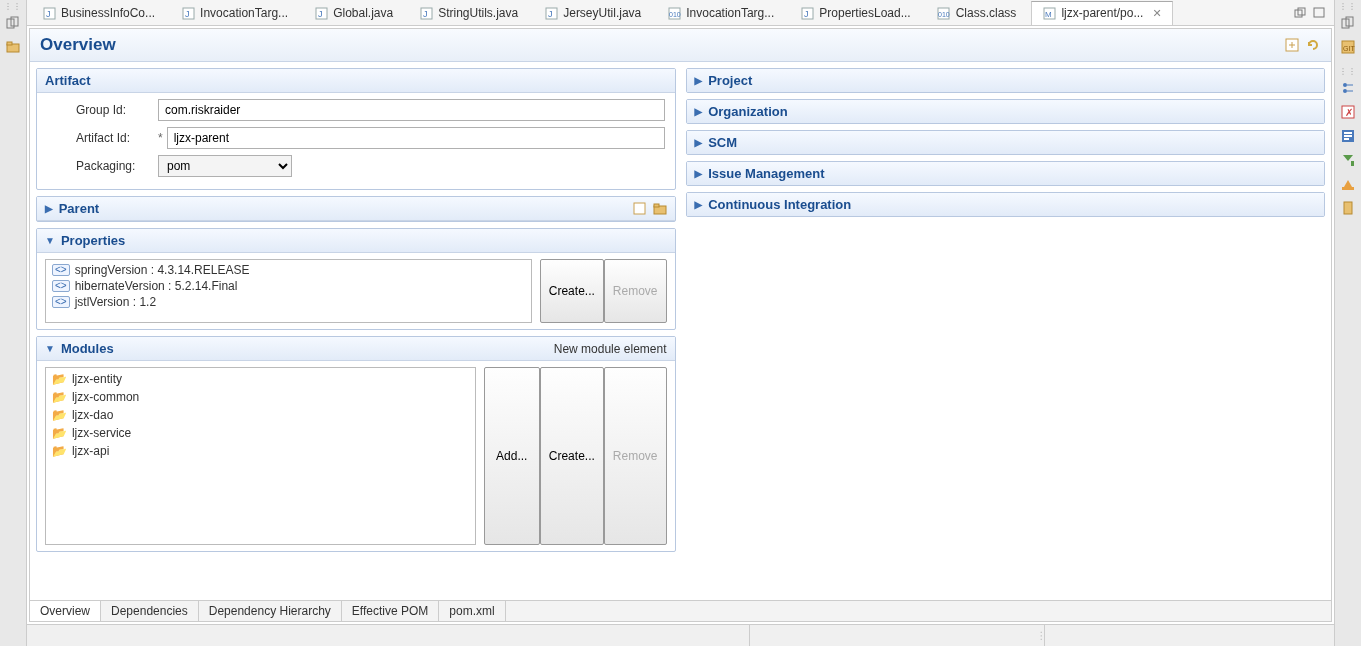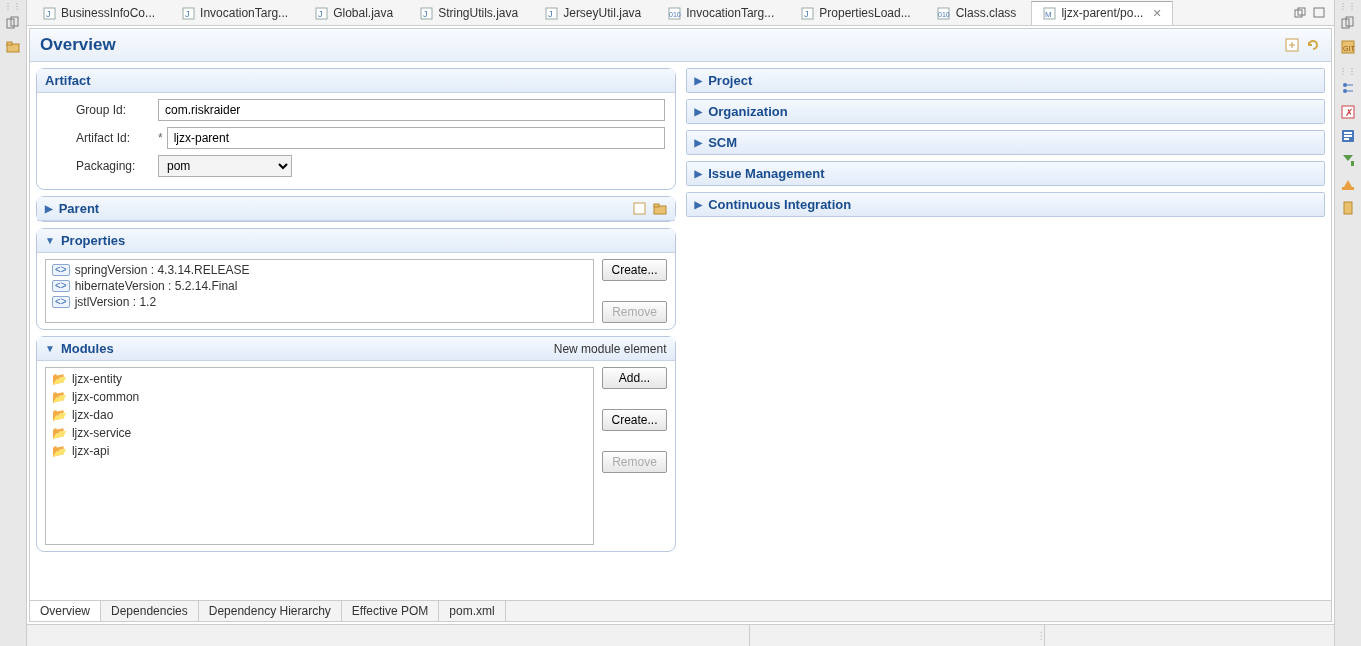--- a/index.html
+++ b/index.html
@@ -106,21 +106,21 @@
   flex: 1;
   display: flex;
   padding: 6px;
   gap: 10px;
   overflow: auto;
 }
 .col-left { flex: 1; display: flex; flex-direction: column; gap: 6px; min-width: 0; }
 .col-right { flex: 1; display: flex; flex-direction: column; gap: 6px; min-width: 0; }
 .section {
   border: 1px solid #b8c8e0;
-  border-radius: 8px;
+  border-radius: 2px;
 }
 .section-header {
   background: linear-gradient(#f5f9ff, #e2ebf8);
   padding: 4px 8px;
   font-weight: bold;
   color: #1a4d8f;
   border-bottom: 1px solid #c8d4e6;
   display: flex;
   align-items: center;
   justify-content: space-between;
@@ -179,21 +179,21 @@
 }
 .props-list-item .pico {
   color: #3a6db0;
   font-size: 10px;
   border: 1px solid #8aa8d0;
   border-radius: 2px;
   padding: 0 2px;
   line-height: 10px;
   background: #eef4ff;
 }
-.btn-col { display: flex; flex-direction: column; gap: 20px; }
+.btn-col { display: flex; flex-direction: row; gap: 0; }
 .btn {
   border: 1px solid #999;
   background: linear-gradient(#fefefe,#e6e6e6);
   padding: 3px 8px;
   font-size: 12px;
   min-width: 56px;
   cursor: pointer;
   border-radius: 2px;
 }
 .btn:disabled, .btn.disabled {

